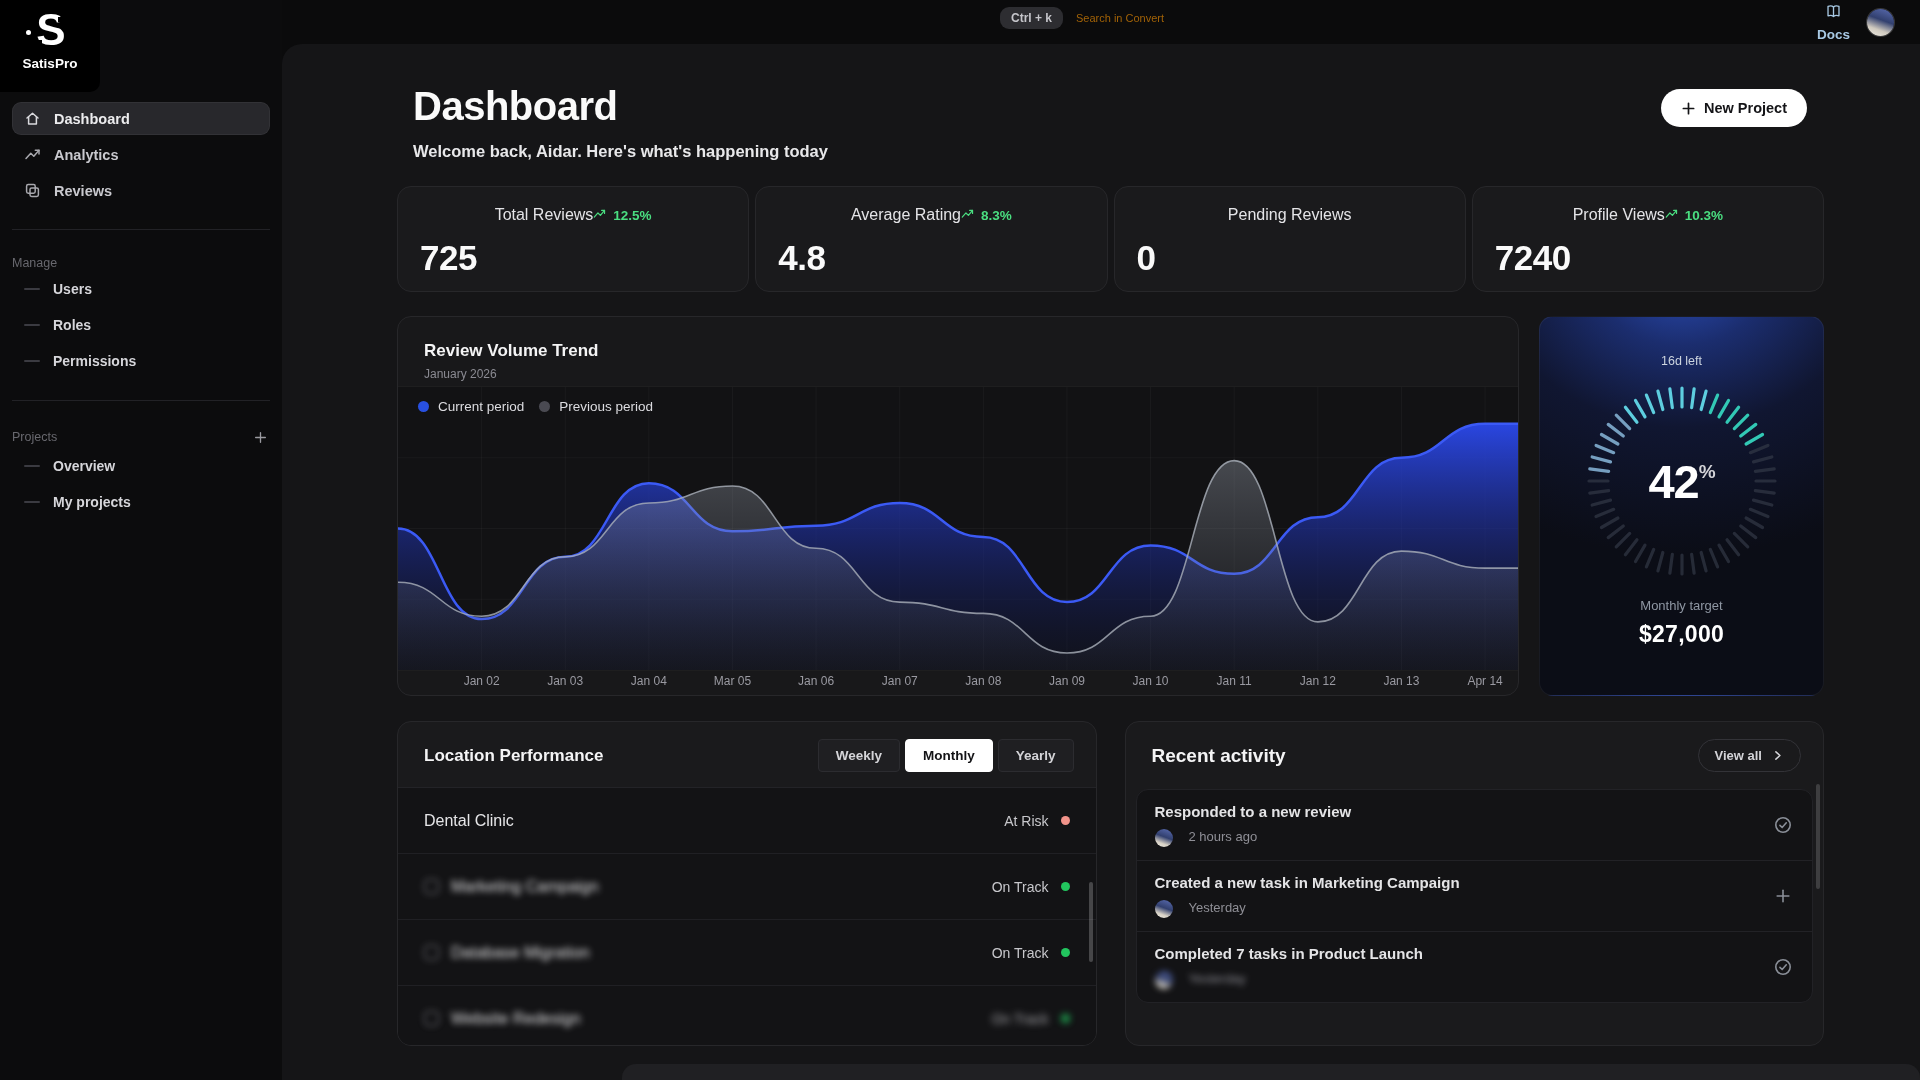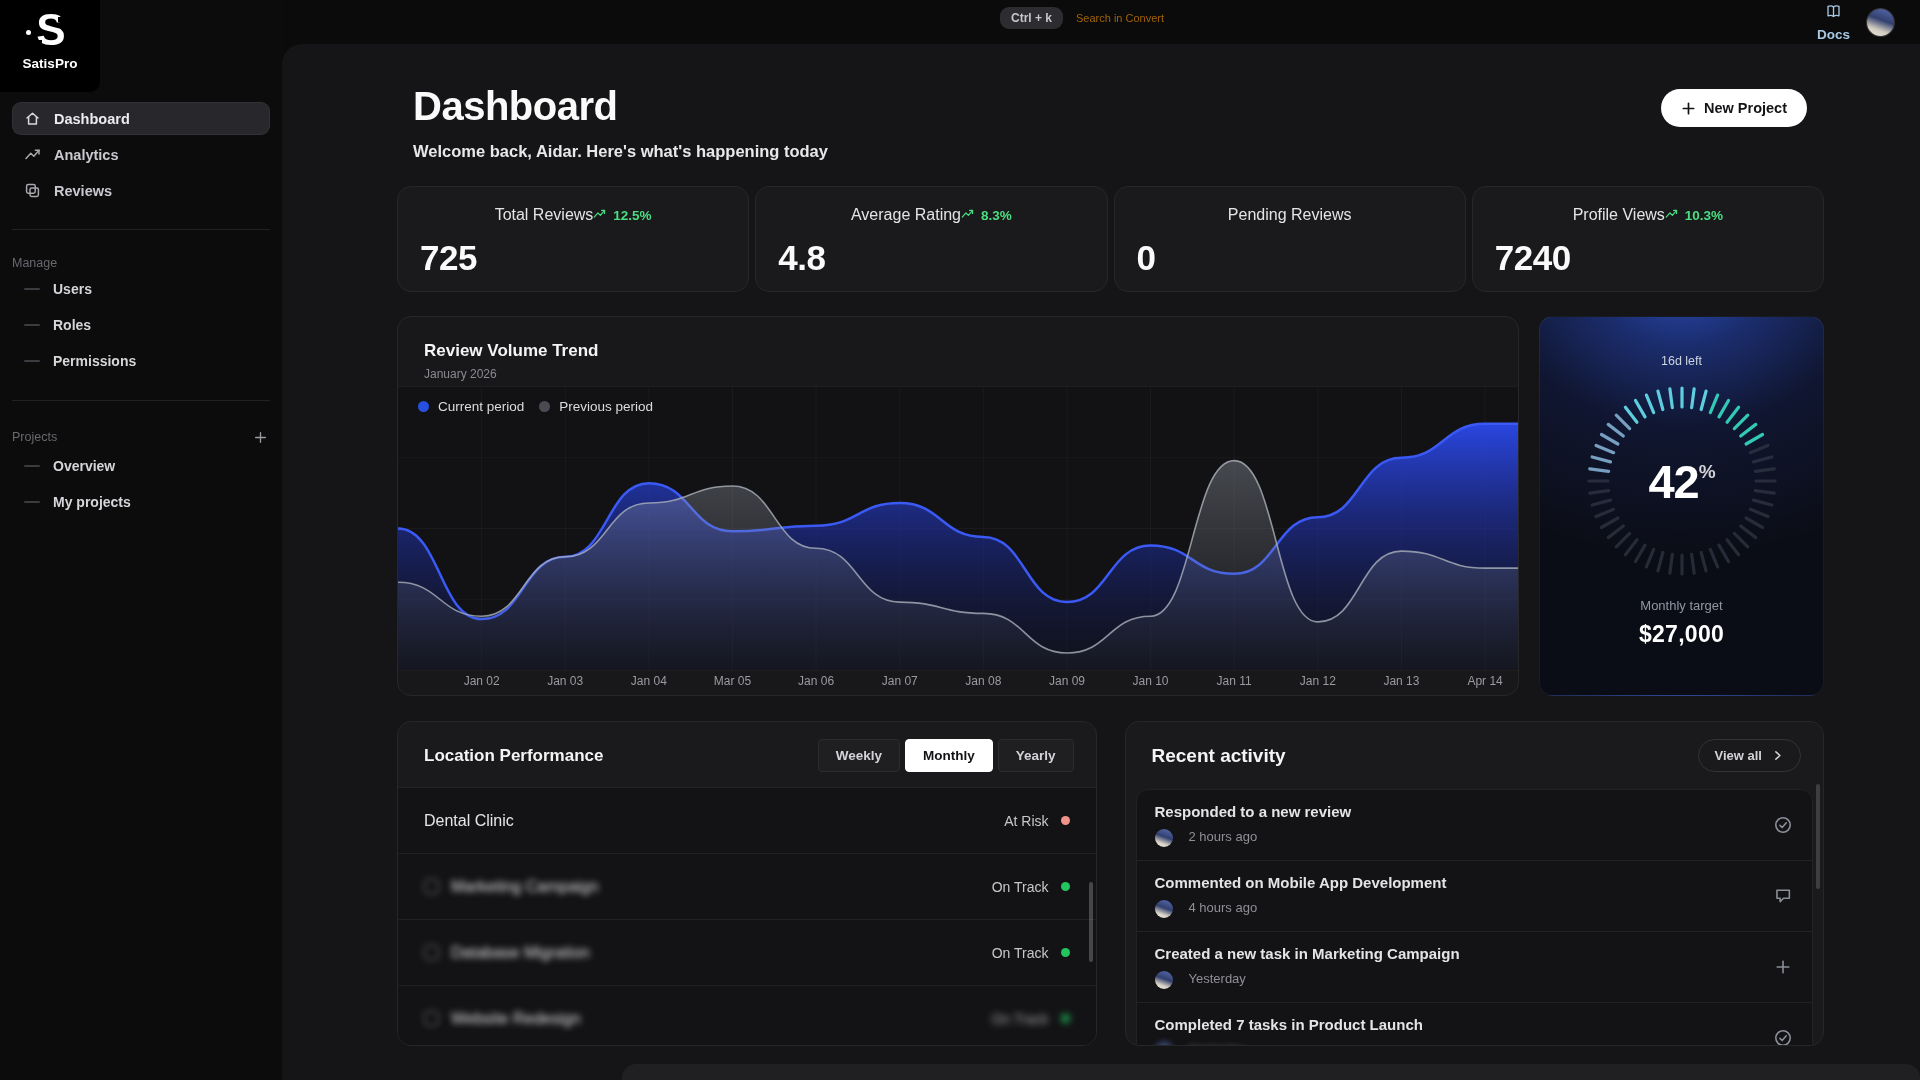--- a/index.html
+++ b/index.html
@@ -468,32 +468,20 @@
               <span class="activity-time">2 hours ago</span>
             </div>
             <span class="activity-icon">
               <svg width="18" height="18" viewBox="0 0 17 17" fill="none" stroke="#8a8f98" stroke-width="1.5" stroke-linecap="round" stroke-linejoin="round">
                 <circle cx="8.5" cy="8.5" r="6.8"></circle>
                 <path d="M5.6 8.8 L7.7 10.9 L11.6 6.4"></path>
               </svg>
             </span>
           </div>
           <div class="activity-item">
-            <div class="activity-title">Commented on Mobile App Development</div>
-            <div class="activity-meta">
-              <span class="activity-avatar"></span>
-              <span class="activity-time">4 hours ago</span>
-            </div>
-            <span class="activity-icon">
-              <svg width="18" height="18" viewBox="0 0 17 17" fill="none" stroke="#8a8f98" stroke-width="1.5" stroke-linecap="round" stroke-linejoin="round">
-                <path d="M14.5 3 H2.8 V10.6 H5.8 V13.8 L9 10.6 H14.5 Z"></path>
-              </svg>
-            </span>
-          </div>
-          <div class="activity-item">
             <div class="activity-title">Created a new task in Marketing Campaign</div>
             <div class="activity-meta">
               <span class="activity-avatar"></span>
               <span class="activity-time">Yesterday</span>
             </div>
             <span class="activity-icon">
               <svg width="18" height="18" viewBox="0 0 17 17" fill="none" stroke="#8a8f98" stroke-width="1.5" stroke-linecap="round" stroke-linejoin="round">
                 <path d="M8.5 3 V14"></path>
                 <path d="M3 8.5 H14"></path>
               </svg>

